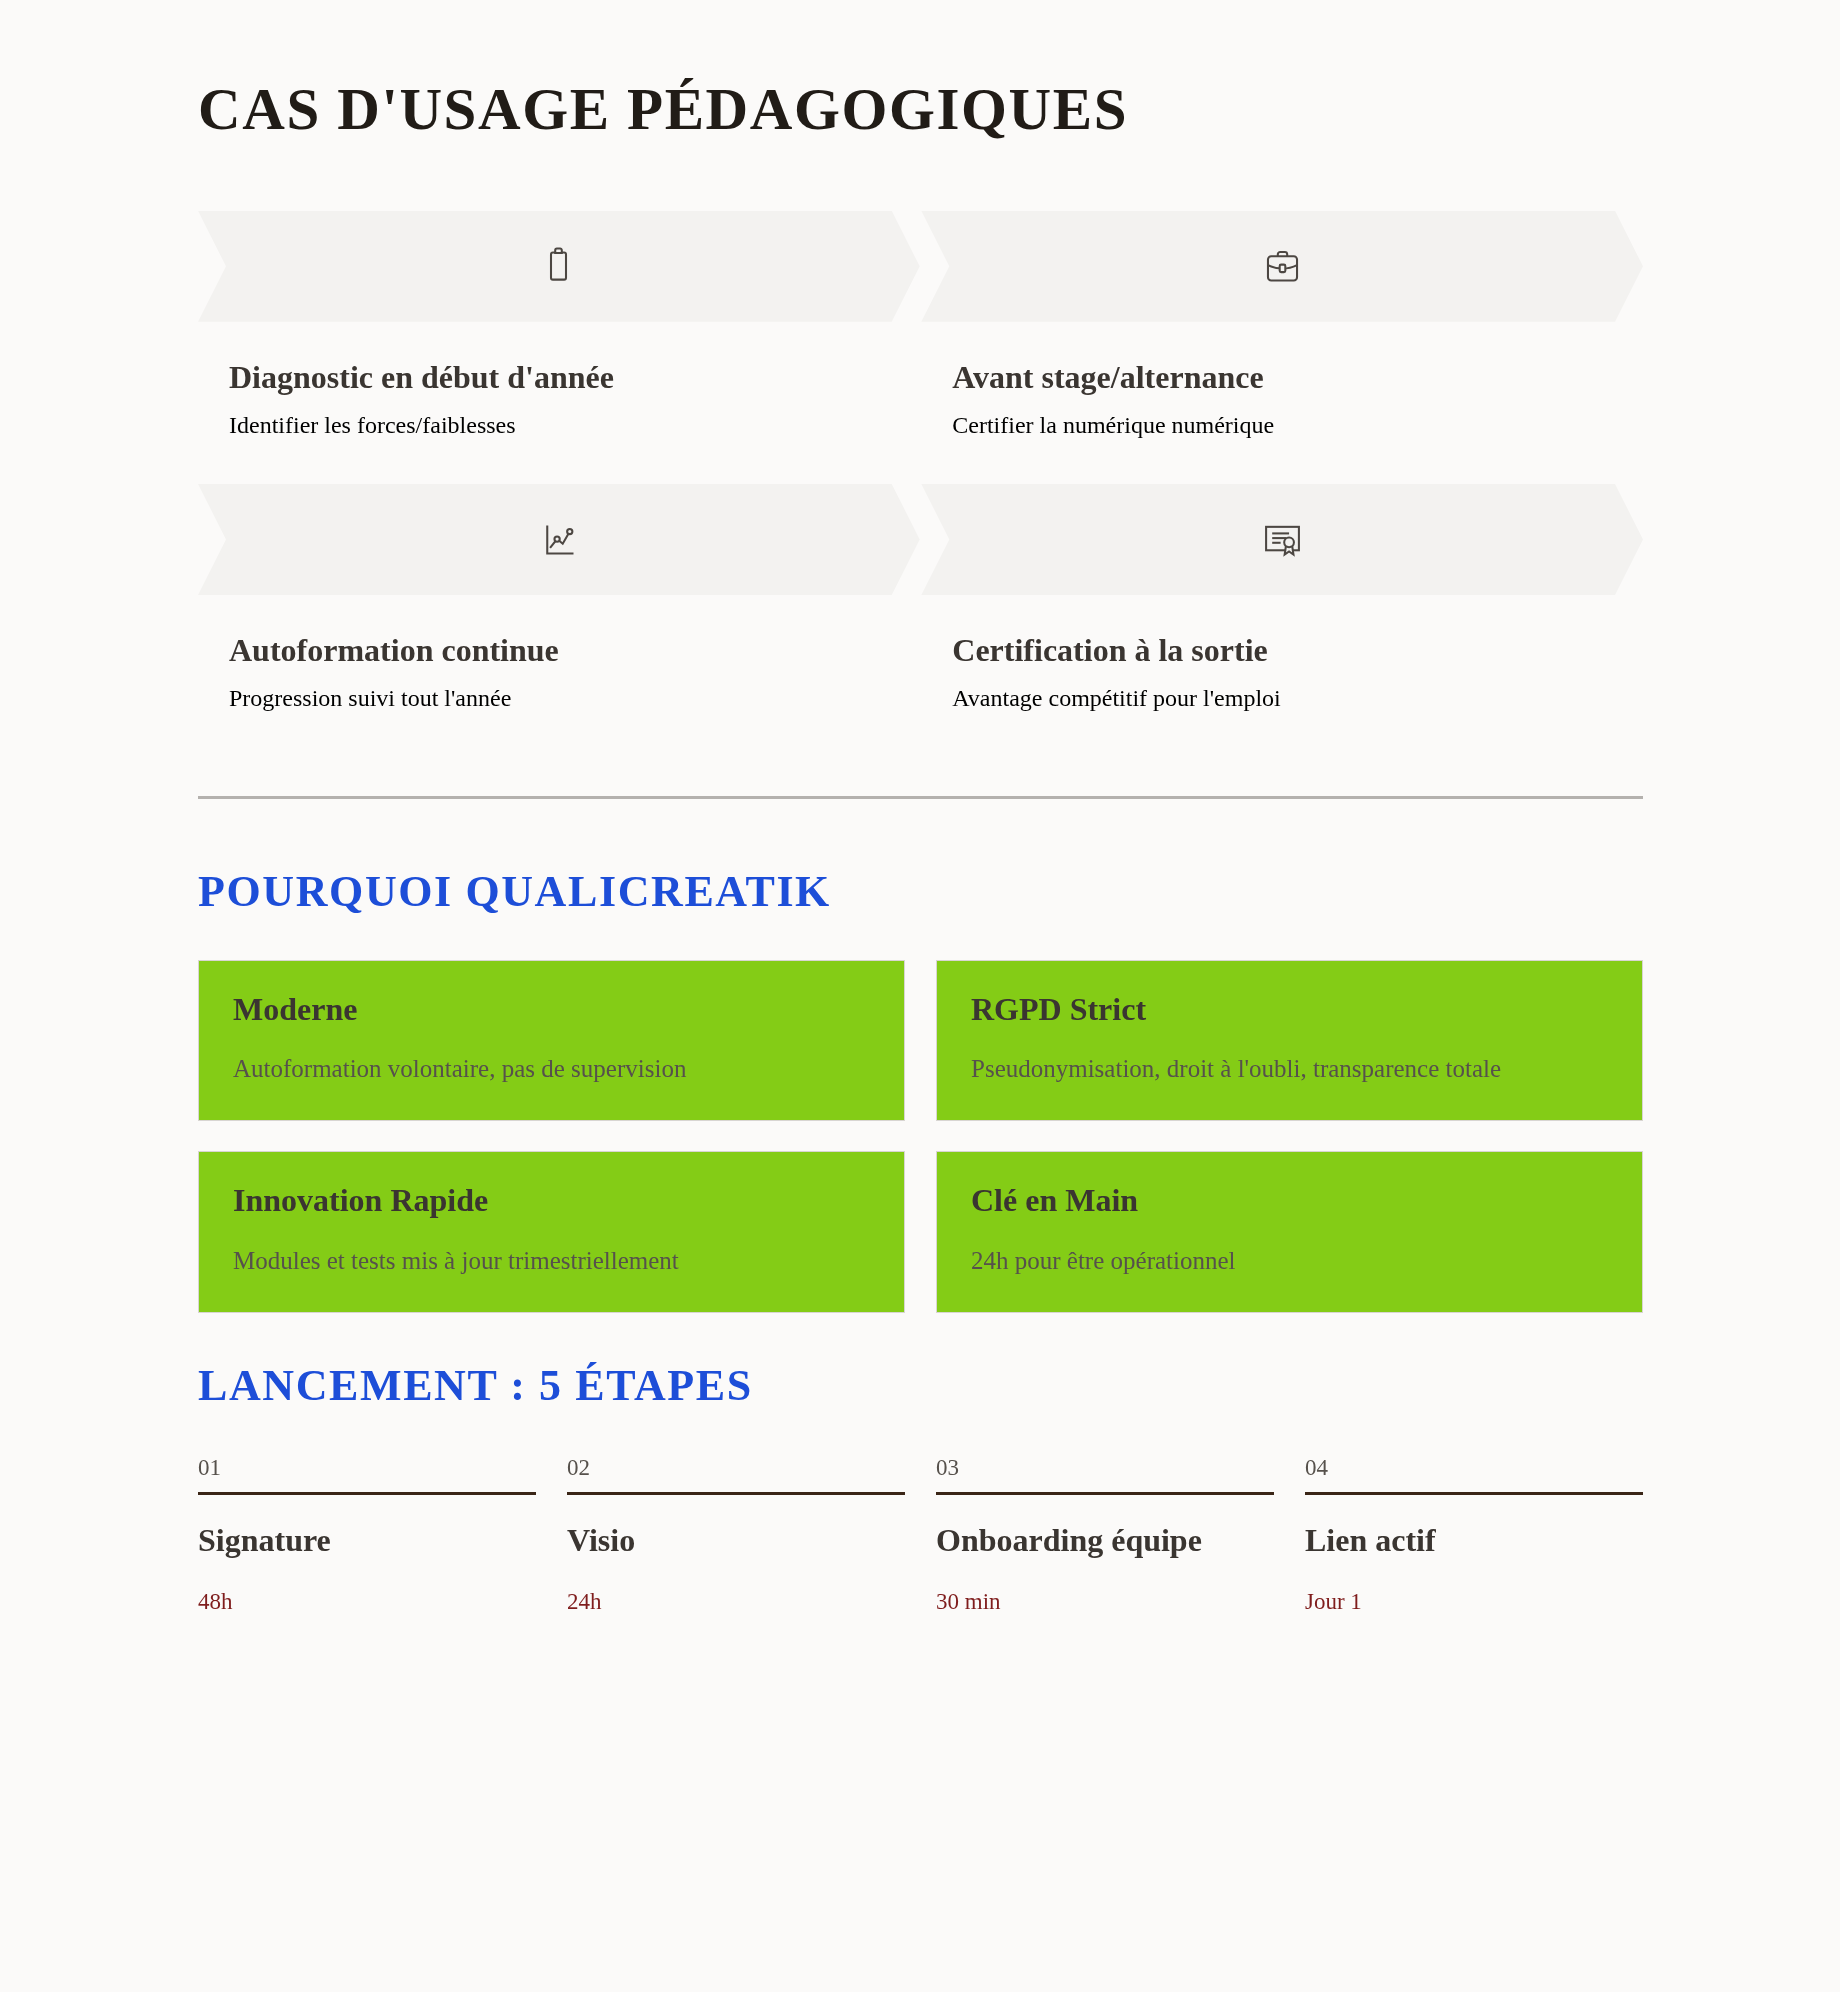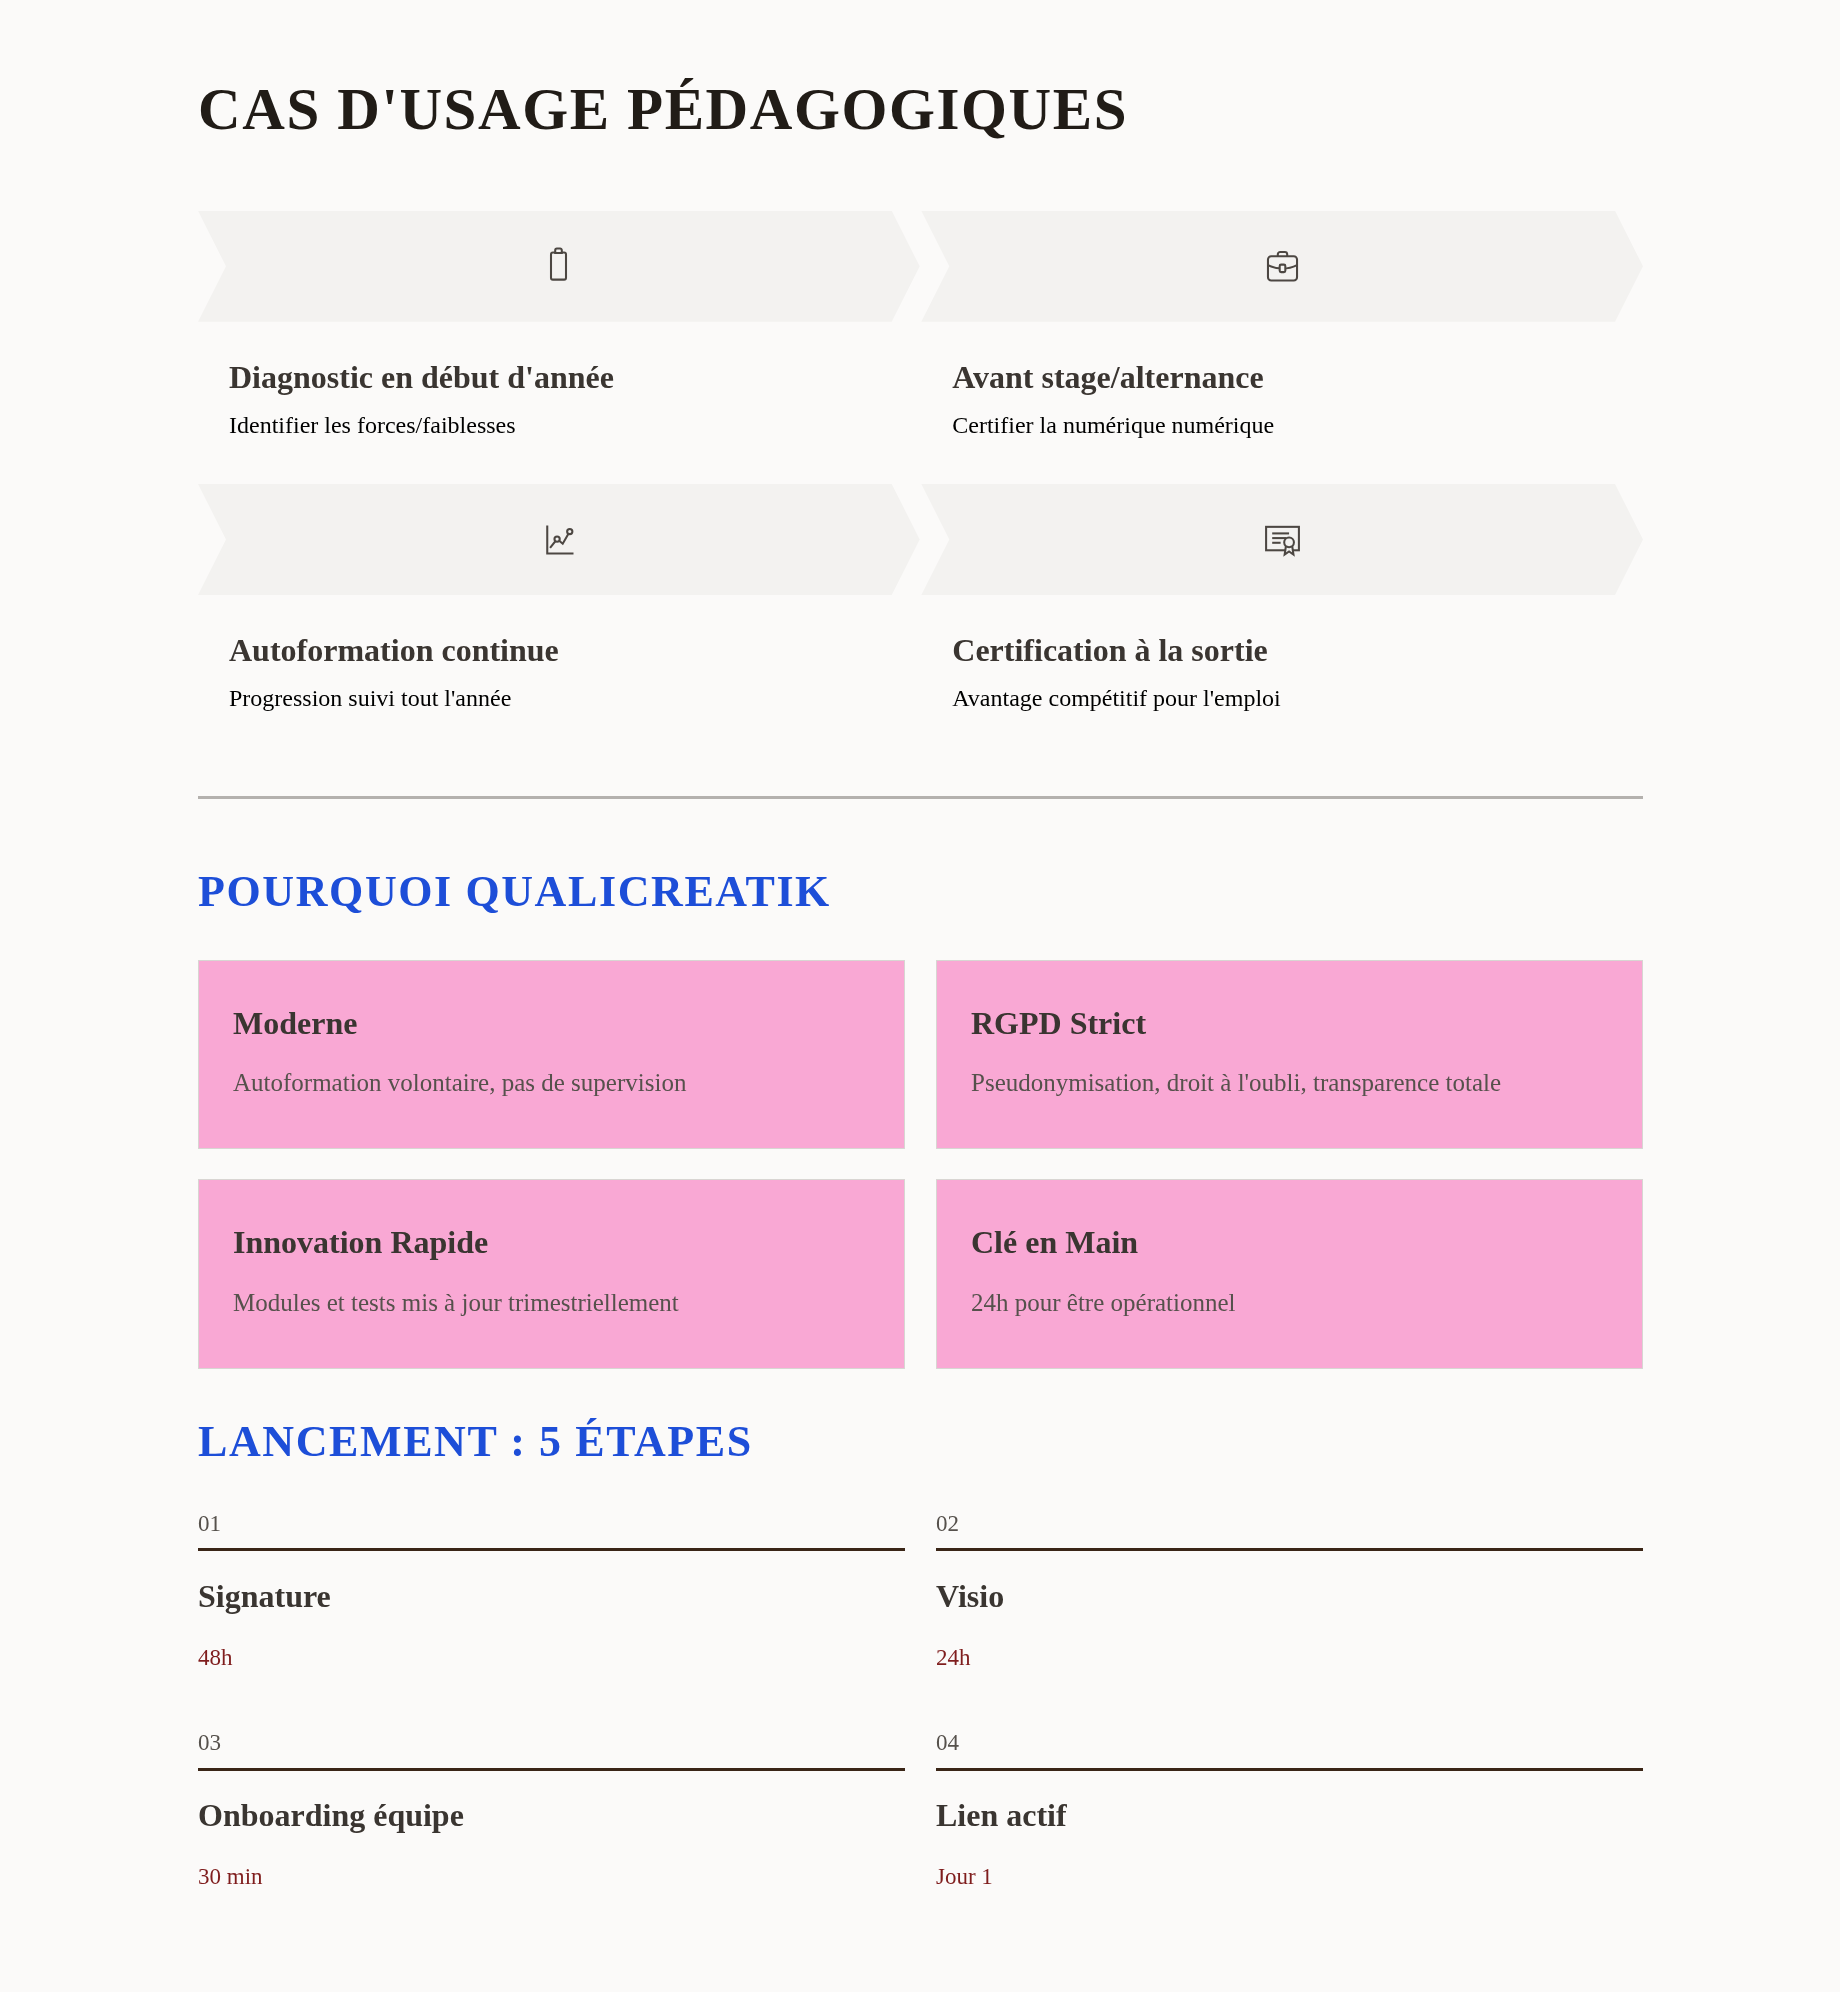--- a/index.html
+++ b/index.html
@@ -45,29 +45,29 @@
     margin:68px 0 42px 0;
     font-size:44px; line-height:1.15; font-weight:bold;
     letter-spacing:1.6px;
     color:#1d4ed8;
   }
   h2.launch-title { margin-top:48px; }
 
   
   .why-grid { display:grid; grid-template-columns:1fr 1fr; gap:30px 31px; }
   .why-box {
-    background:#f9a8d4;
+    background:#84cc16;
     border:1.6px solid #d8d5d2;
-    padding:44px 34px;
+    padding:30px 34px;
   }
   .why-title { margin:0 0 20px 0; font-size:32px; line-height:1.18; font-weight:bold; color:#3a3531; }
   .why-desc  { margin:0; font-size:25px; line-height:1.68; color:#56514c; }
 
   
-  .steps-grid { display:grid; grid-template-columns:1fr 1fr; gap:58px 31px; }
+  .steps-grid { display:grid; grid-template-columns:1fr 1fr 1fr 1fr; gap:58px 31px; }
   .step-number {
     font-size:23px; line-height:1.2; color:#56514c;
     padding-bottom:11px;
     border-bottom:3.1px solid #3a2517;
   }
   .step-title { margin:26.5px 0 0 0; font-size:32px; line-height:1.18; font-weight:bold; color:#3a3531; }
   .step-duration { margin:28px 0 0 0; font-size:23px; line-height:1.2; color:#7f1d1d; }
 
   .icon-stroke { fill:none; stroke:#4c4742; stroke-width:2.2; }
   .icon-fill   { fill:#f3f2f0; stroke:#4c4742; stroke-width:2.2; }

